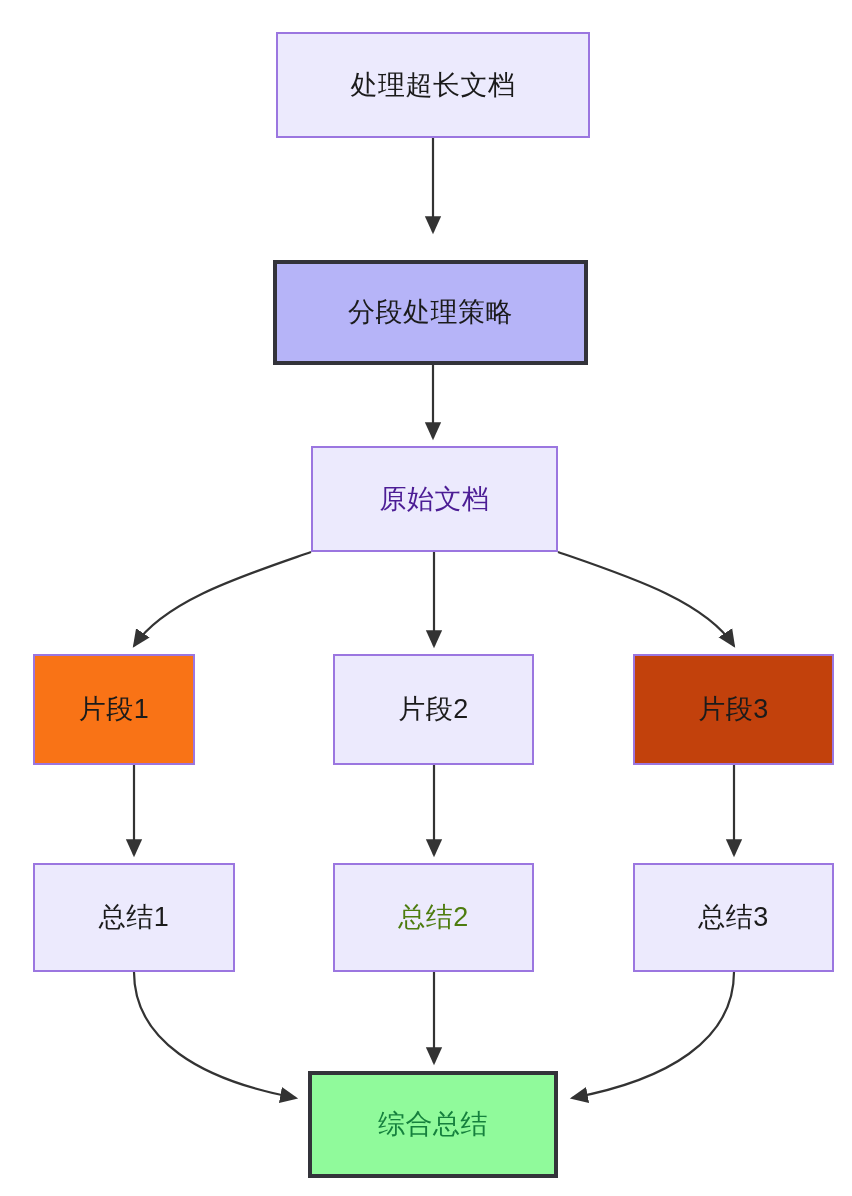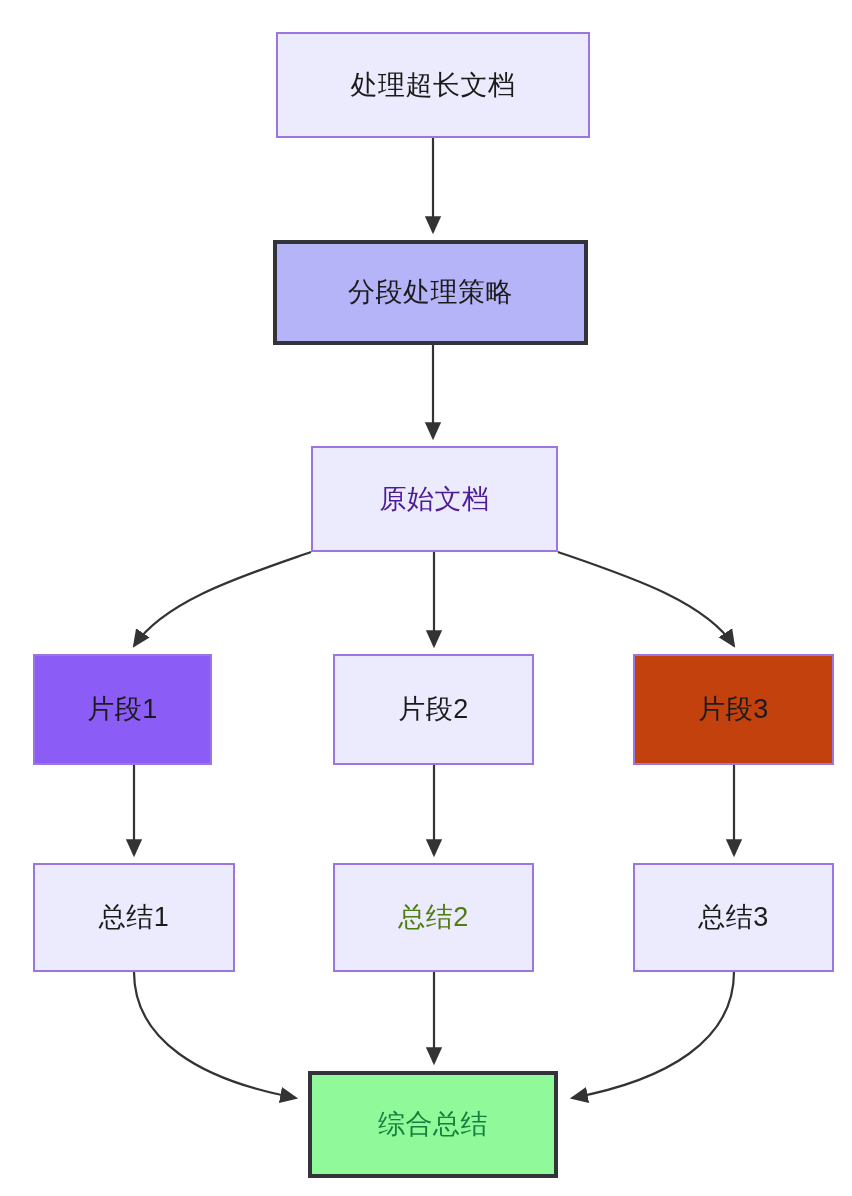--- a/index.html
+++ b/index.html
@@ -43,20 +43,21 @@
   }
   .node.light {
     background: #ECEAFD;
     border: 2px solid #9B76E0;
     font-size: 27px;
   }
   .node.accent {
     background: #B6B4F8;
     border: 4px solid #33333A;
     font-size: 27px;
+    margin-top: 20px;
   }
   .node.result {
     background: #90FA9B;
     border: 4px solid #33333A;
     font-size: 27px;
   }
 </style>
 </head>
 <body>
 
@@ -88,21 +89,21 @@
   </div>
 
   <div class="node accent" style="left: 273px; top: 240px; width: 315px; height: 105px; background: rgb(182, 180, 248); border-color: rgb(51, 51, 58); color: rgb(27, 27, 27);">
     <span class="node-label">分段处理策略</span>
   </div>
 
   <div class="node light" style="left: 311px; top: 446px; width: 247px; height: 106px; background: rgb(236, 234, 253); border-color: rgb(155, 118, 224); color: #4c1d95;">
     <span class="node-label">原始文档</span>
   </div>
 
-  <div class="node light" style="left: 33px; top: 654px; width: 179px; height: 111px; background: #8b5cf6; border-color: rgb(155, 118, 224); color: rgb(27, 27, 27);">
+  <div class="node light" style="left: 33px; top: 654px; width: 162px; height: 111px; background: #f97316; border-color: rgb(155, 118, 224); color: rgb(27, 27, 27);">
     <span class="node-label">片段1</span>
   </div>
 
   <div class="node light" style="left: 333px; top: 654px; width: 201px; height: 111px; background: rgb(236, 234, 253); border-color: rgb(155, 118, 224); color: rgb(27, 27, 27);">
     <span class="node-label">片段2</span>
   </div>
 
   <div class="node light" style="left: 633px; top: 654px; width: 201px; height: 111px; background: #c2410c; border-color: rgb(155, 118, 224); color: rgb(27, 27, 27);">
     <span class="node-label">片段3</span>
   </div>

